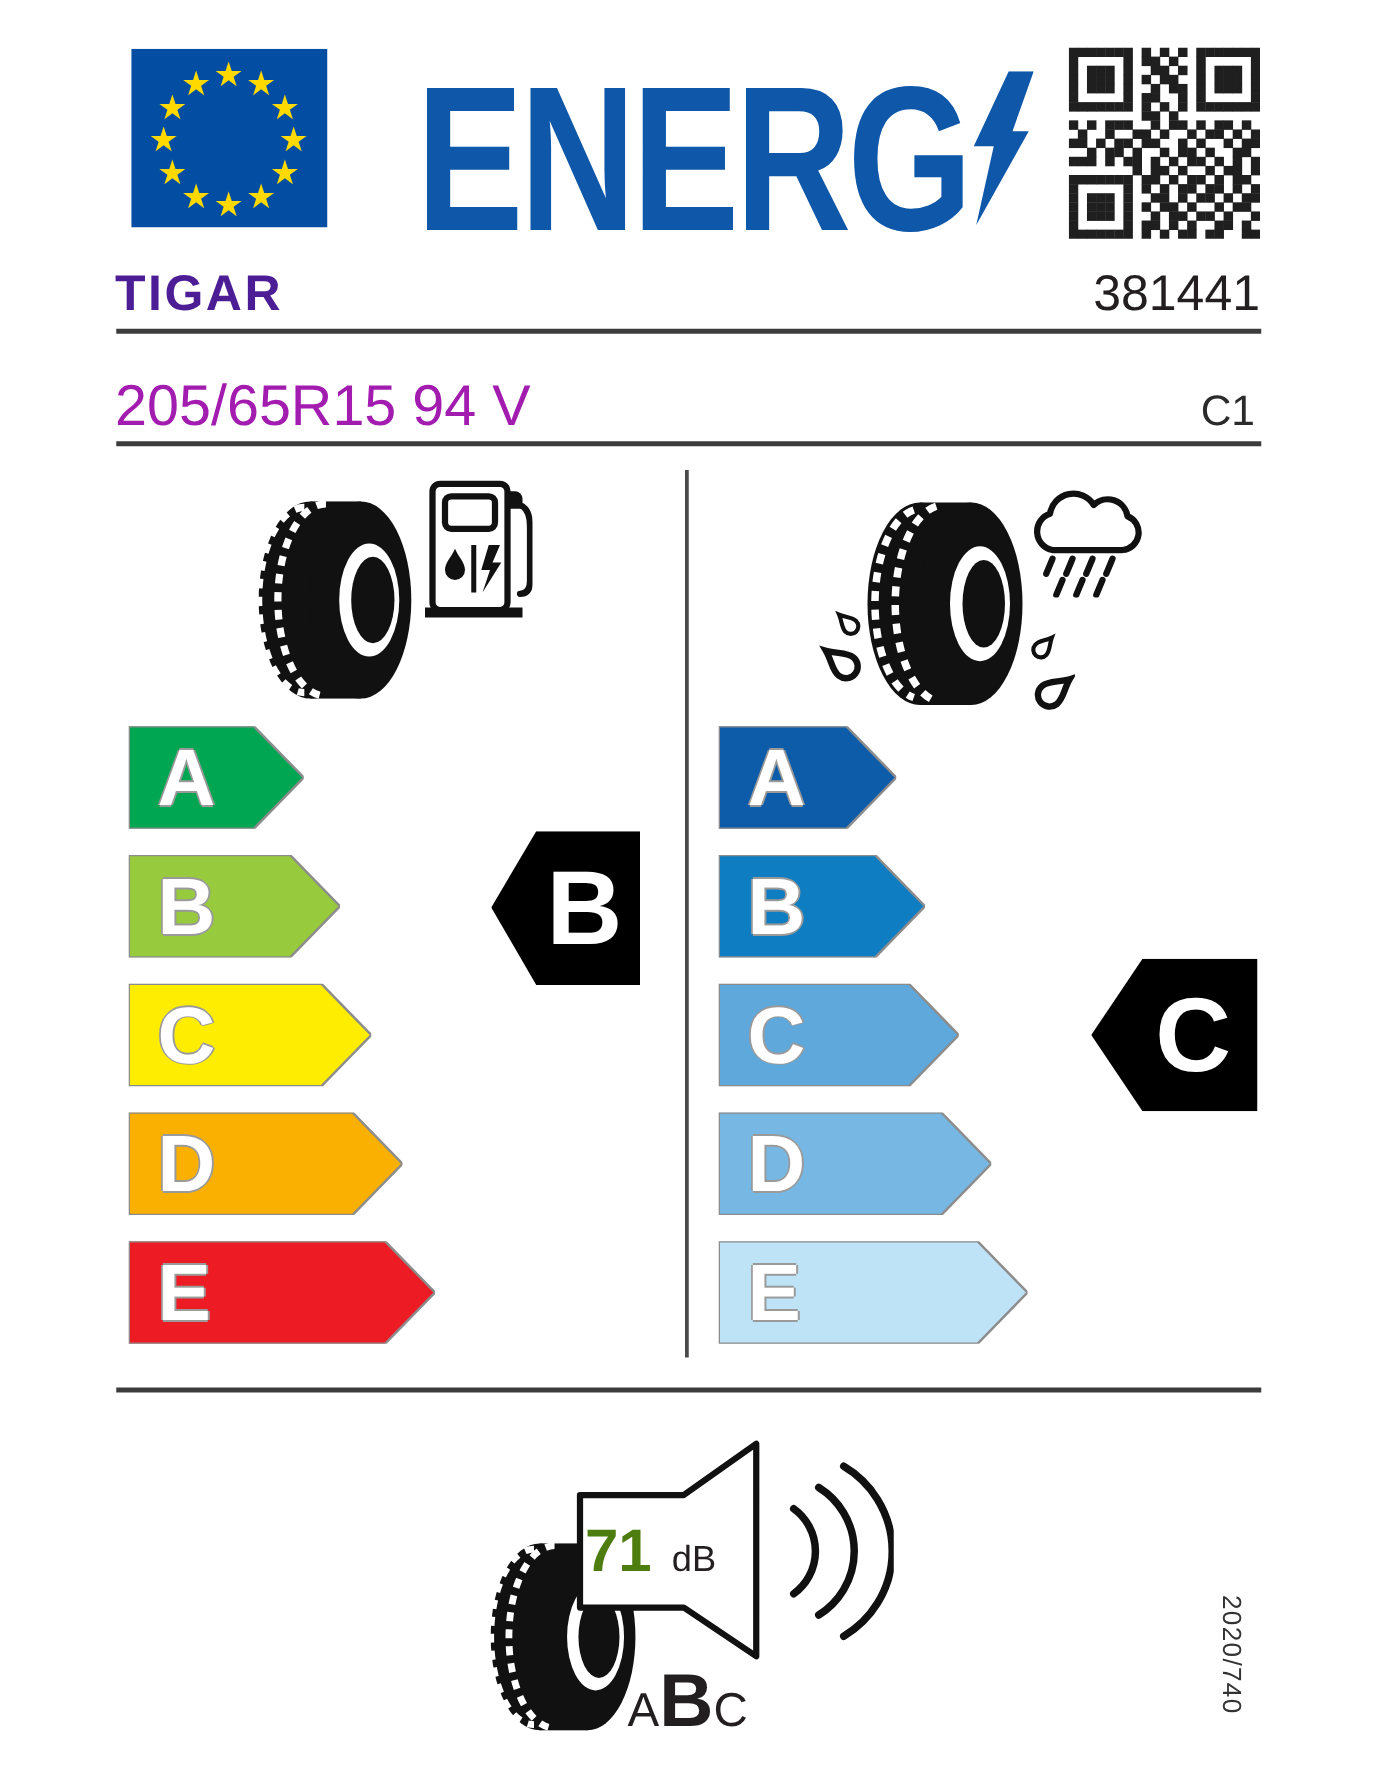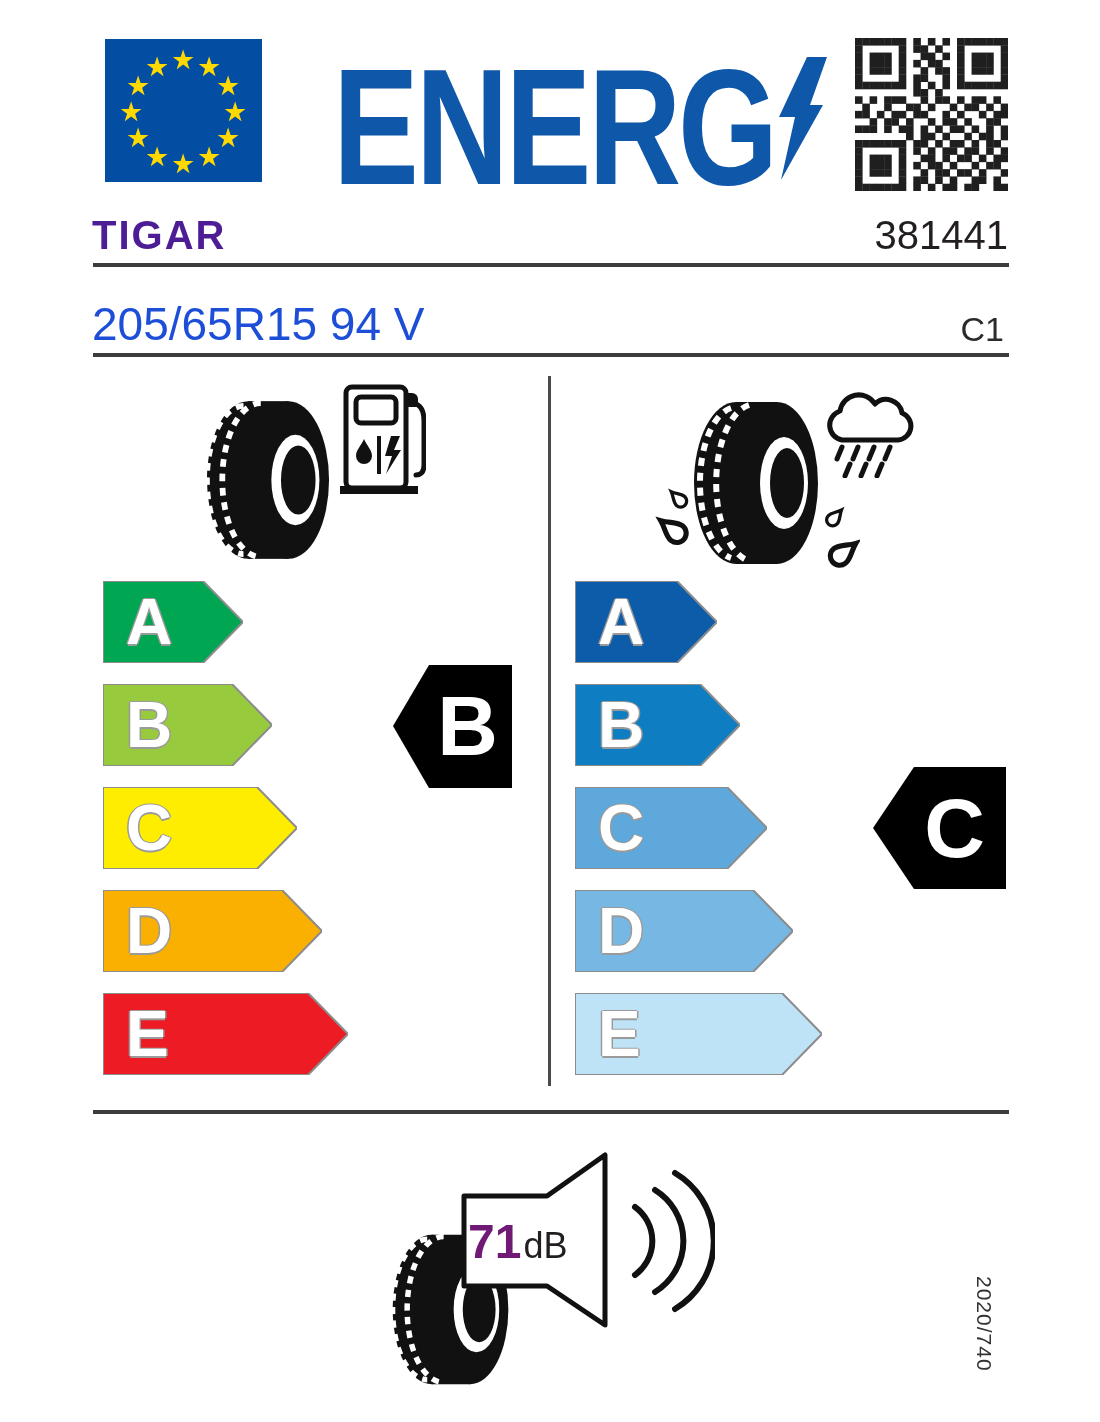--- a/index.html
+++ b/index.html
@@ -12,38 +12,38 @@
   .energ-text{left:333px;top:45px;font-size:165px;line-height:165px;font-weight:700;
       color:#0F57A8;letter-spacing:-4px;transform:scaleX(0.78);transform-origin:left top;white-space:nowrap;}
   .bolt{left:773px;top:57px;}
   .qr{left:855px;top:38px;width:153px;height:153px;}
 
   
   .brand{left:92px;top:213px;font-size:40px;line-height:44px;font-weight:700;letter-spacing:2px;color:#4c1d95;}
   .artnum{top:213px;right:92px;font-size:40px;line-height:44px;font-weight:400;color:#231F20;}
   .hr{left:93px;width:916px;height:4px;background:#3c3c3c;}
   .hr1{top:263px;} .hr2{top:353px;} .hr3{top:1110px;}
-  .tsize{left:92px;top:300px;font-size:46px;line-height:48px;font-weight:400;color:#1d4ed8;}
+  .tsize{left:92px;top:300px;font-size:46px;line-height:48px;font-weight:400;color:#a21caf;}
   .tclass{top:311px;right:96px;font-size:34px;line-height:36px;font-weight:400;color:#2b2b2b;margin-left:43px;}
 
   .vdivider{left:548px;top:376px;width:3px;height:710px;background:#4a4a4a;}
 
   
   .scale-row{height:82px;}
   .scale-letter{position:absolute;left:0;top:0;width:100%;height:82px;line-height:82px;
       padding-left:23px;box-sizing:border-box;font-size:64px;font-weight:700;color:#fff;
       text-shadow:-1.5px 0 #9a9a9a,1.5px 0 #9a9a9a,0 -1.5px #9a9a9a,0 1.5px #9a9a9a;}
   .indicator{color:#fff;font-weight:700;}
   .indicator .ind-letter{position:absolute;left:0;top:0;width:100%;height:100%;
       display:flex;align-items:center;justify-content:center;font-size:84px;padding-left:30px;box-sizing:border-box;}
 
   
   .db-text{left:468px;top:1216px;display:flex;align-items:baseline;}
-  .db-value{font-size:48px;font-weight:800;color:#701a75;line-height:52px;}
-  .db-unit{font-size:36px;font-weight:400;color:#231F20;margin-left:2px;}
+  .db-value{font-size:48px;font-weight:800;color:#4d7c0f;line-height:52px;}
+  .db-unit{font-size:29px;font-weight:400;color:#231F20;margin-left:16px;}
   .abc{left:502px;top:1326px;white-space:nowrap;}
   .abc .n-a,.abc .n-c{font-size:38px;font-weight:500;color:#231F20;}
   .abc .n-b{font-size:60px;font-weight:800;color:#231F20;}
   .regref{left:996px;top:1276px;width:122px;font-size:21px;letter-spacing:1px;color:#333;
       transform:rotate(90deg);transform-origin:left top;white-space:nowrap;}
 </style>
 </head>
 <body>
 
 <div class="page">
@@ -464,16 +464,19 @@
     <g stroke="#111" stroke-width="6" fill="none" stroke-linecap="round">
       <path d="M180,62 a42,42 0 0 1 0,68"></path>
       <path d="M200,45 a60,60 0 0 1 0,102"></path>
       <path d="M220,28 a79,79 0 0 1 0,136"></path>
     </g>
   </svg>
   <div class="abs db-text">
     <span class="db-value">71</span>
     <span class="db-unit">dB</span>
   </div>
+  <div class="abs abc">
+    <span class="n-a">A</span><span class="n-b">B</span><span class="n-c">C</span>
+  </div>
 
   <div class="abs regref">2020/740</div>
 
 </div>
 
 </body></html>

